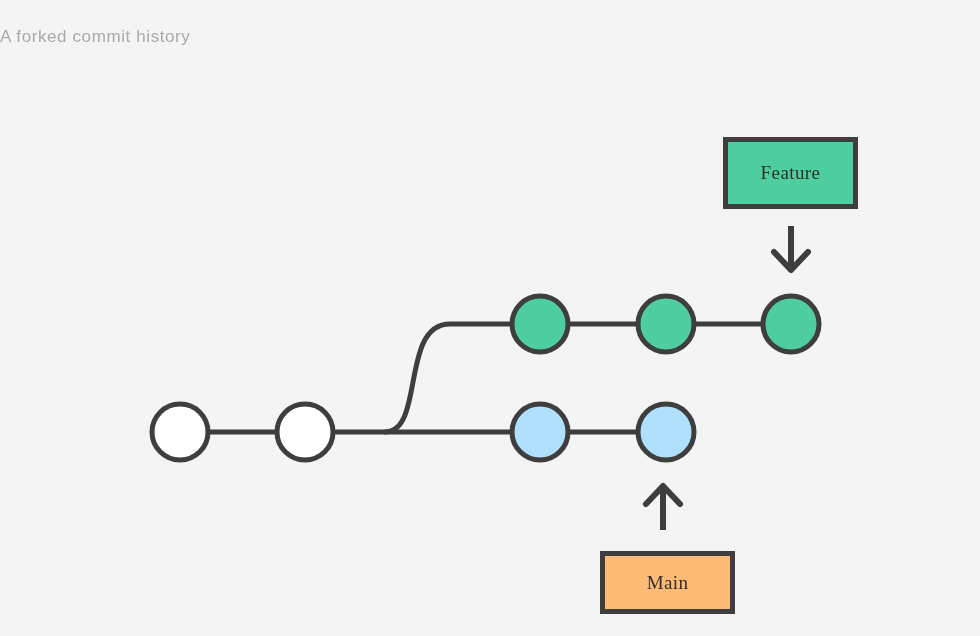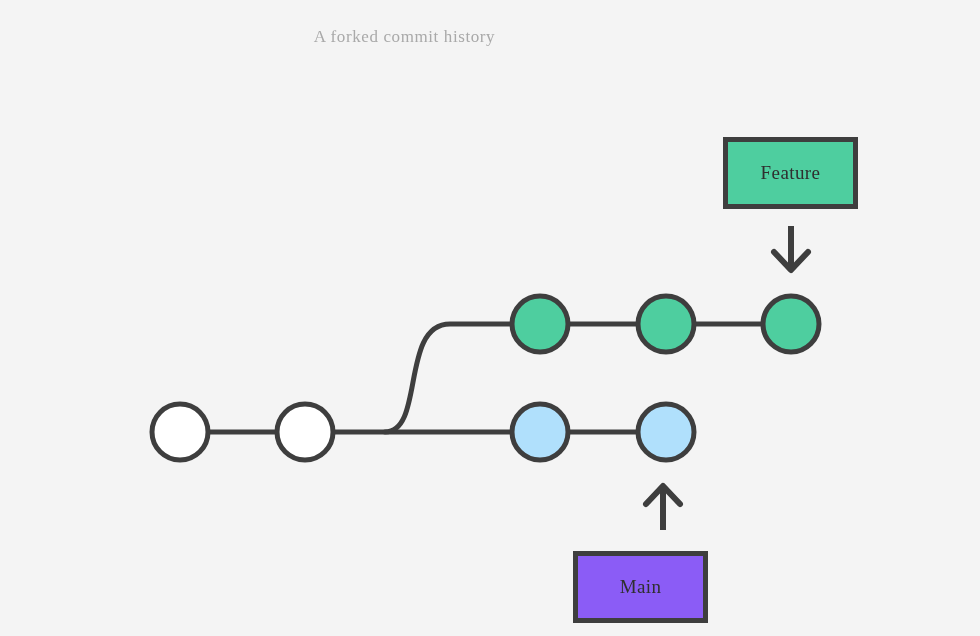--- a/index.html
+++ b/index.html
@@ -26,25 +26,25 @@
     top: 0;
     width: 980px;
     height: 636px;
     display: block;
   }
   .diagram-title {
     position: absolute;
     left: 0;
     top: 27px;
     width: 809px;
-    text-align: center;
+    text-align: left;
     font-size: 17px;
     letter-spacing: 0.6px;
     color: #a9a9a9;
-    font-family: Liberation Serif, serif;
+    font-family: Liberation Sans, sans-serif;
     white-space: nowrap;
   }
   .branch-label {
     position: absolute;
     box-sizing: border-box;
     border: 5px solid #3e3e3e;
     display: flex;
     align-items: center;
     justify-content: center;
     font-size: 19px;
@@ -53,25 +53,25 @@
     font-family: Liberation Serif, serif;
   }
   #label-feature {
     left: 723px;
     top: 137px;
     width: 135px;
     height: 72px;
     background: #4ece9f;
   }
   #label-main {
-    left: 573px;
+    left: 600px;
     top: 551px;
     width: 135px;
-    height: 72px;
-    background: #8b5cf6;
+    height: 63px;
+    background: #fdba74;
   }
 </style>
 </head>
 <body>
 
 <div id="canvas">
 
   <svg id="diagram-svg" viewBox="0 0 980 636">
 
     <g>

